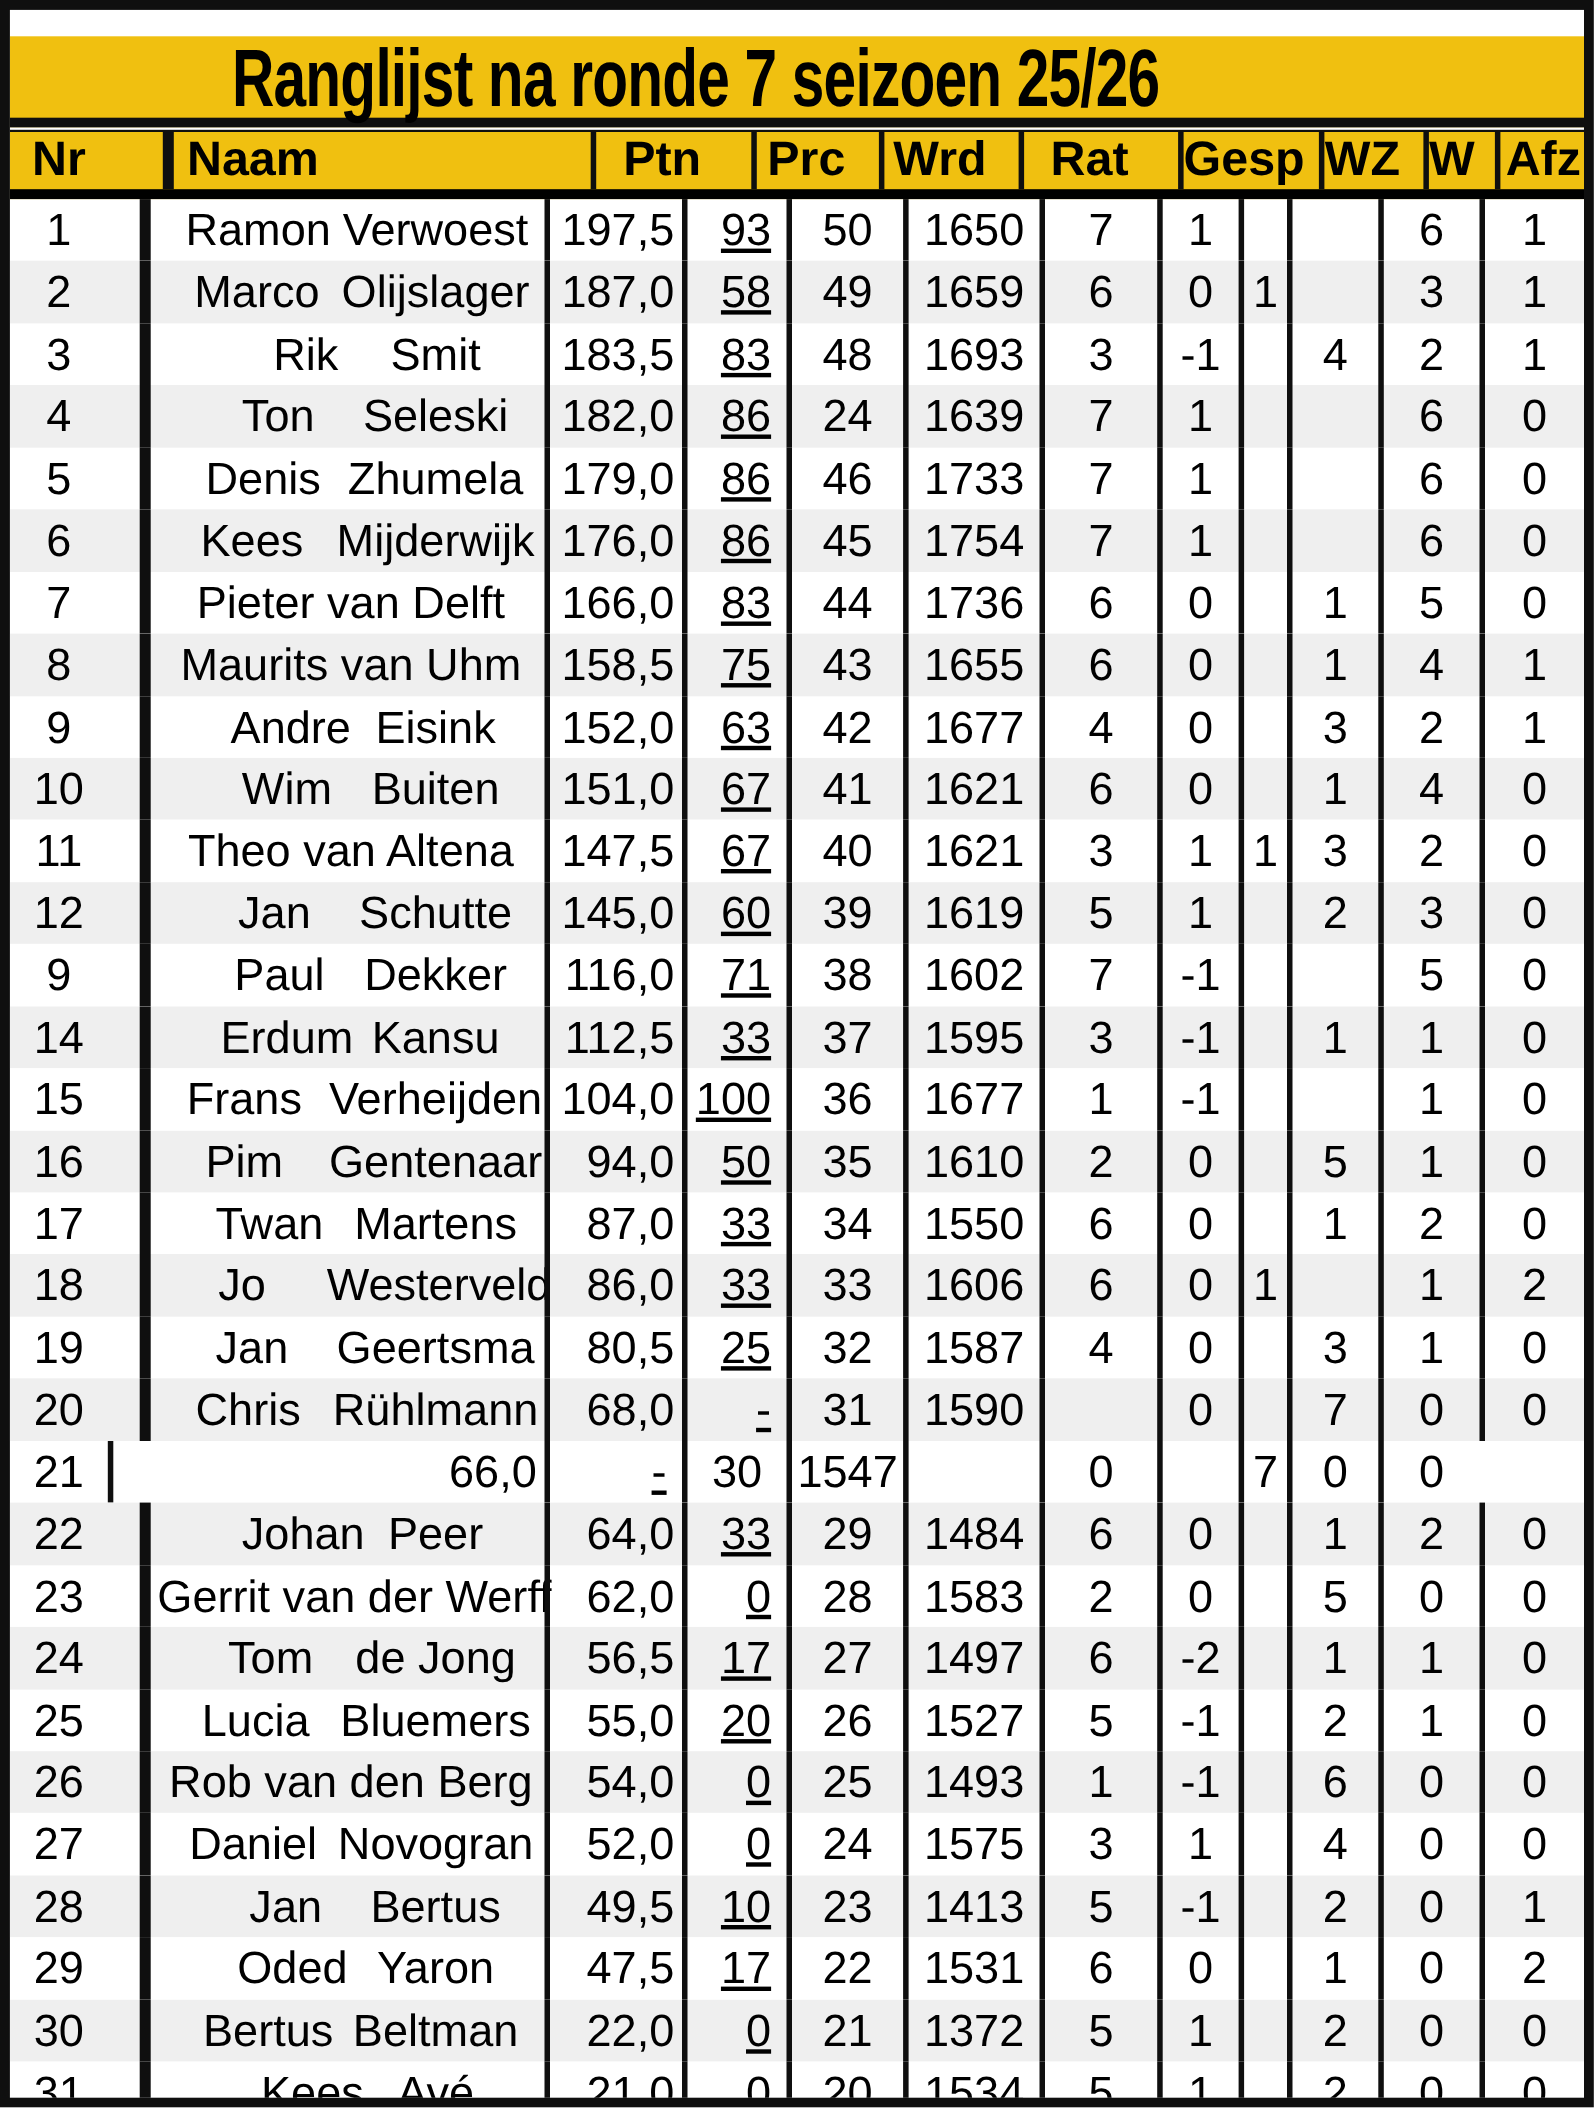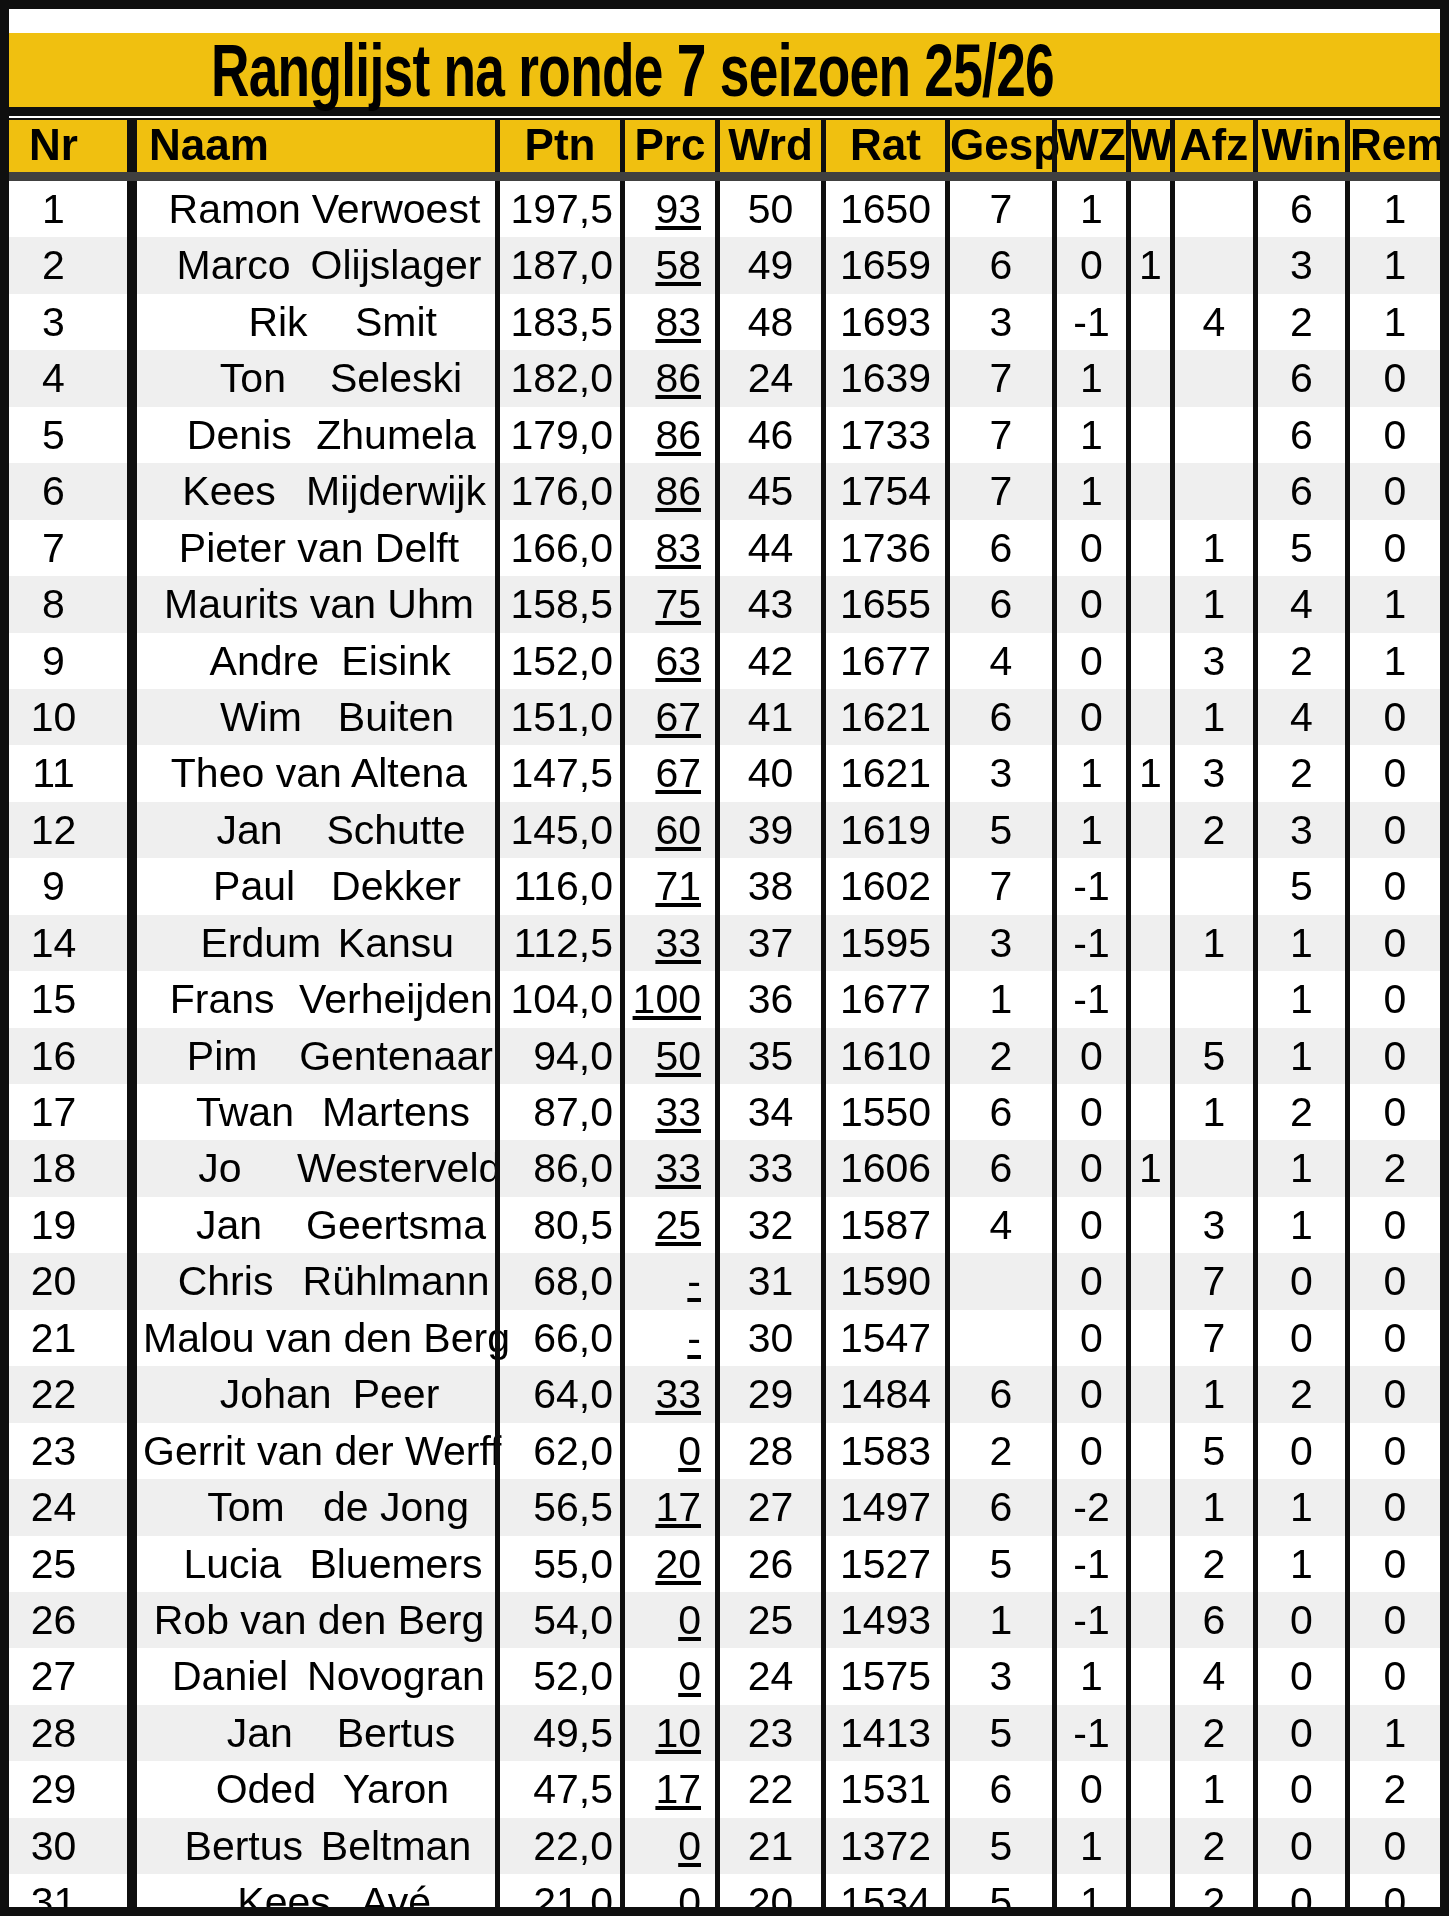--- a/index.html
+++ b/index.html
@@ -24,21 +24,21 @@
   .strip-b{height:2px;background:#0f0f0f;}
   
   .grid{
     display:grid;
     grid-template-columns:89px 397px 125px 95px 106px 124px 107px 74px 44px 83px 92px 1fr;
   }
   .c{box-sizing:border-box;border-left:5px solid #0f0f0f;white-space:nowrap;overflow:visible;}
   .c:first-child{border-left:none;}
   .c.col-naam{border-left-width:10px;margin-left:29px;}
   
-  .header{height:52px;background:var(--gold);border-bottom:9px solid #404040;}
+  .header{height:52px;background:var(--gold);border-bottom:9px solid #000000;gap:21px;}
   .header .c{
     font-weight:bold;font-size:44px;line-height:50px;text-align:center;
   }
   .header .col-naam{text-align:left;padding-left:12px;}
   
   #rows{display:grid;grid-auto-rows:56.45px;height:1750px;}
   .row{display:grid;grid-template-columns:89px 397px 125px 95px 106px 124px 107px 74px 44px 83px 92px 1fr;}
   .row:nth-child(even){background:#efefef;}
   .row .c{font-size:41px;line-height:56.45px;text-align:center;}
   .row .col-naam{text-align:center;padding-left:6px;}
@@ -346,21 +346,20 @@
         <div class="c col-rat">1590</div>
         <div class="c col-gesp"></div>
         <div class="c col-wz">0</div>
         <div class="c col-w"></div>
         <div class="c col-afz">7</div>
         <div class="c col-win">0</div>
         <div class="c col-rem">0</div>
       </div>
       <div class="row">
         <div class="c col-nr">21</div>
-        <div class="c col-naam"><span class="nm">Malou van den Berg</span></div>
         <div class="c col-ptn">66,0</div>
         <div class="c col-prc">-</div>
         <div class="c col-wrd">30</div>
         <div class="c col-rat">1547</div>
         <div class="c col-gesp"></div>
         <div class="c col-wz">0</div>
         <div class="c col-w"></div>
         <div class="c col-afz">7</div>
         <div class="c col-win">0</div>
         <div class="c col-rem">0</div>

